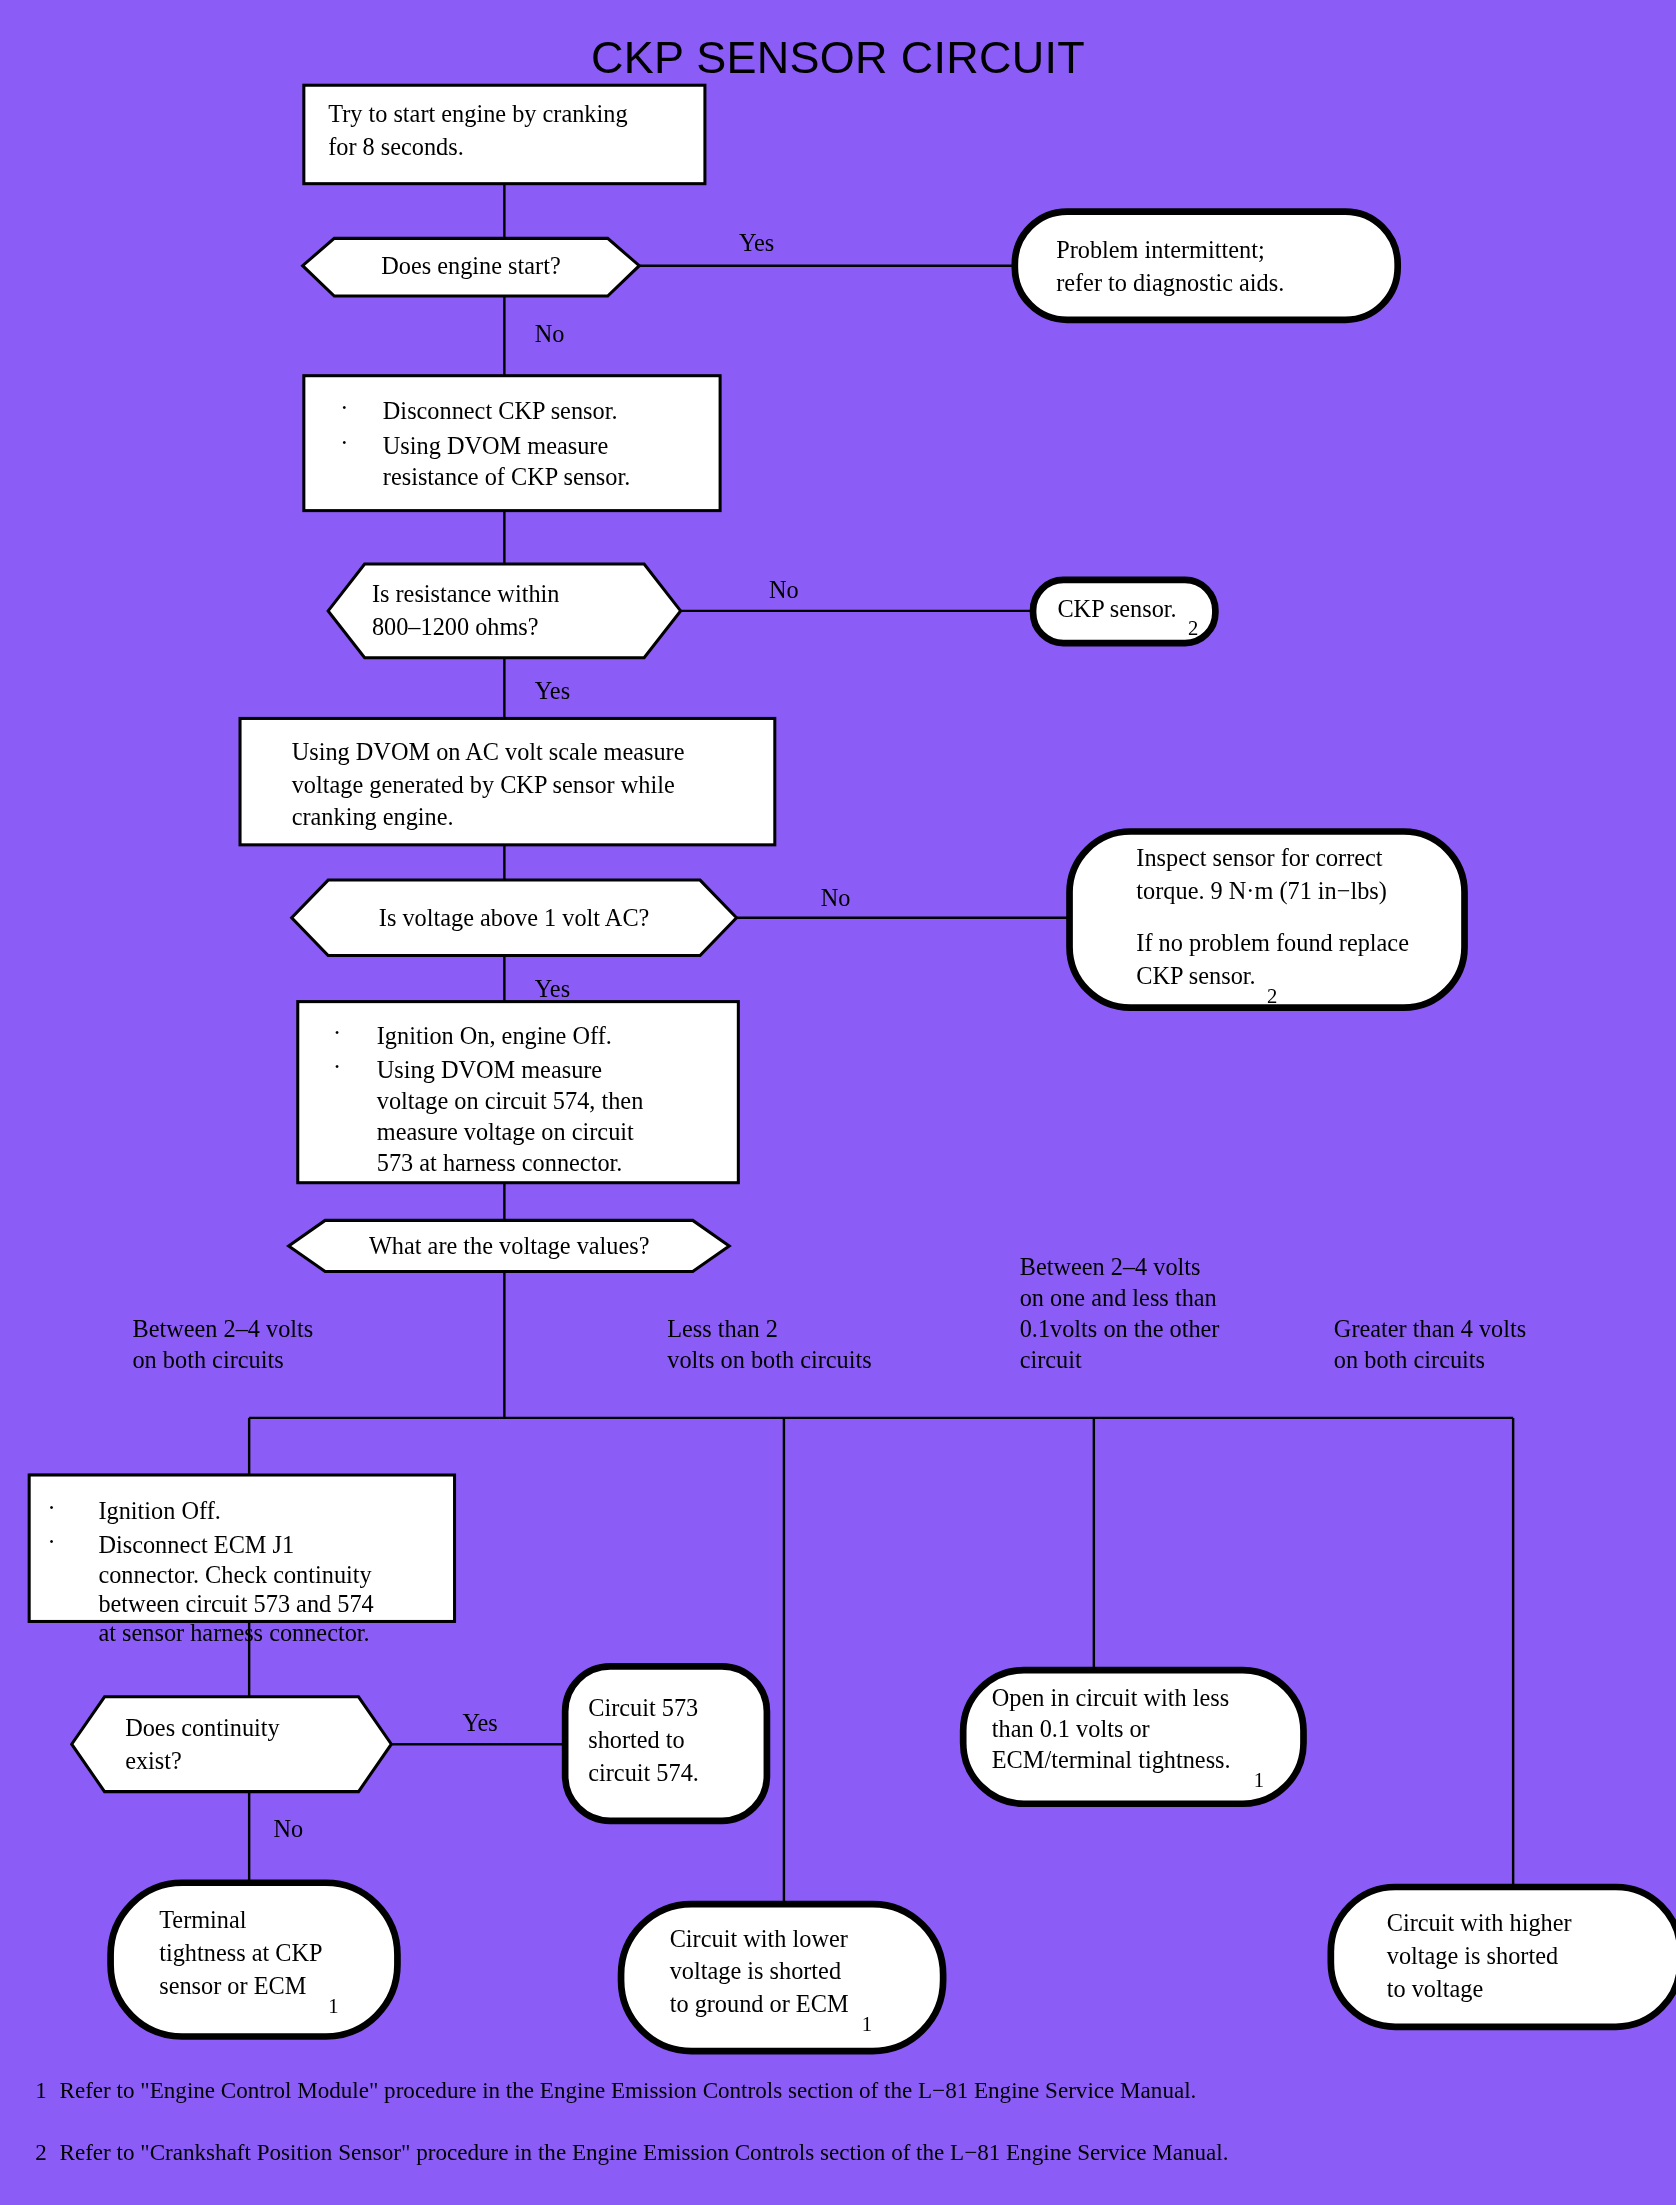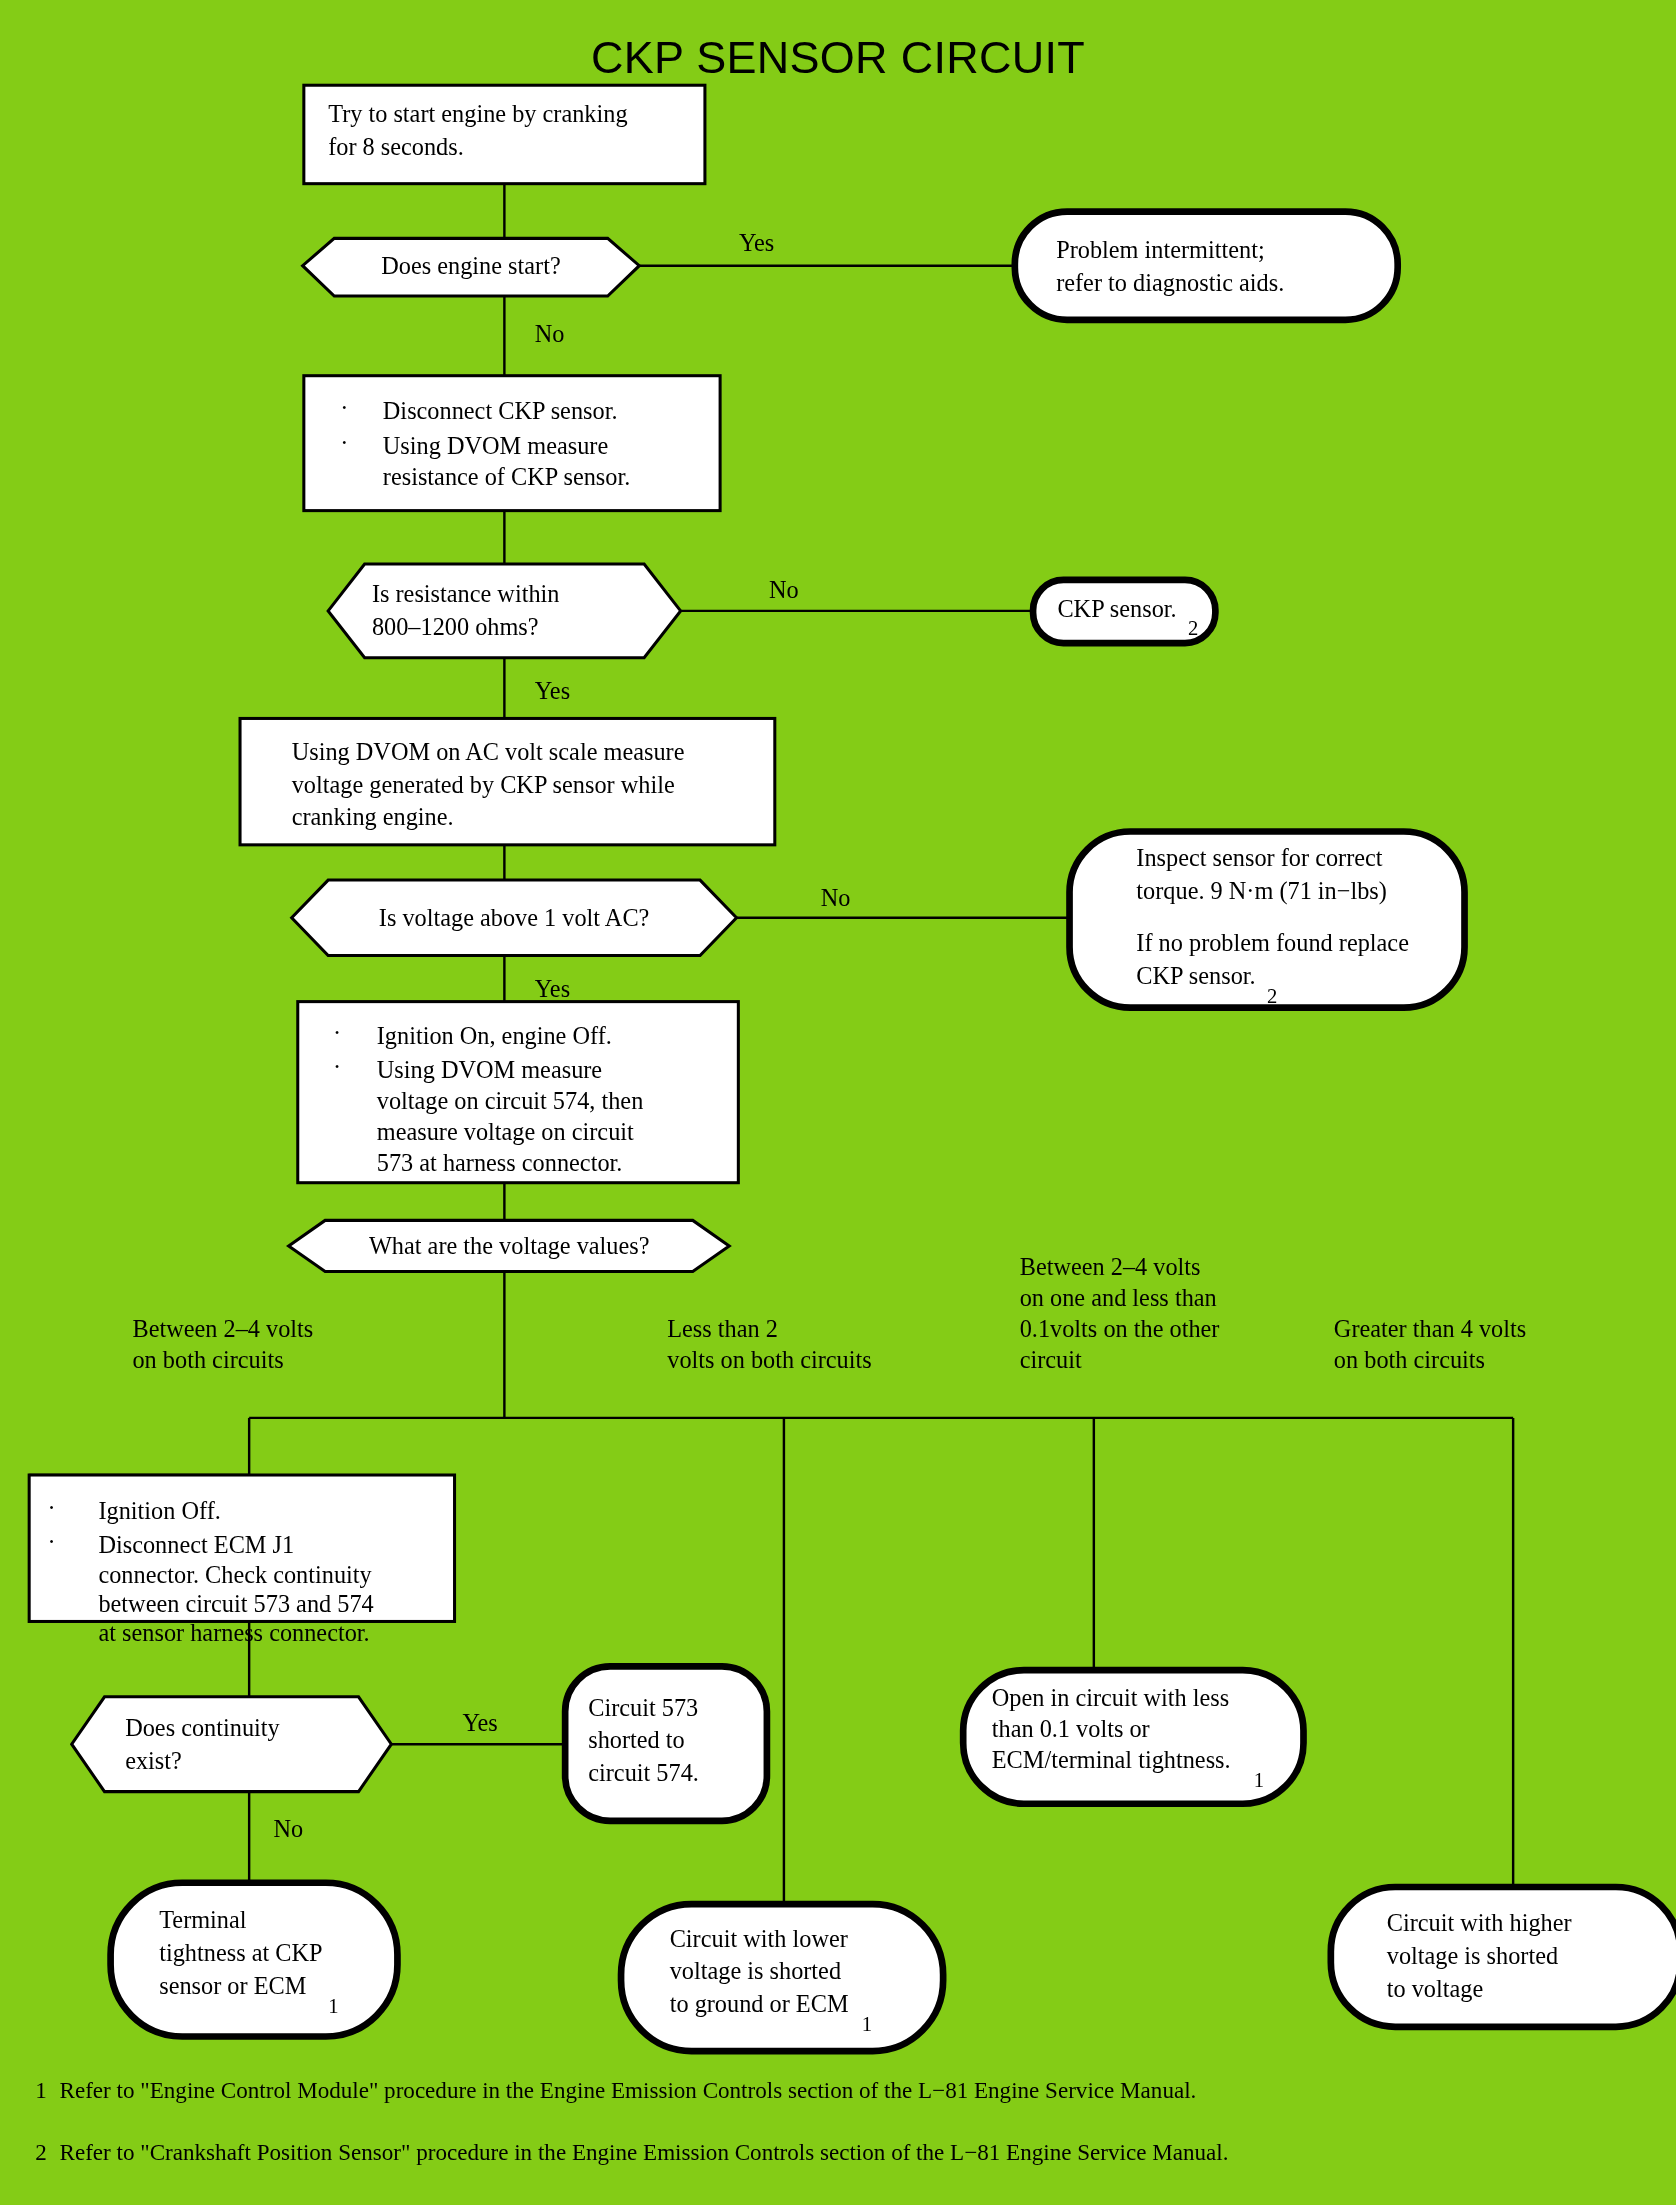--- a/index.html
+++ b/index.html
@@ -5,21 +5,21 @@
 <style>
   html, body {
     margin: 0;
     padding: 0;
     background: #ffffff;
   }
   #page {
     position: relative;
     width: 1676px;
     height: 2205px;
-    background: #84cc16;
+    background: #8b5cf6;
     overflow: hidden;
   }
   svg.diagram {
     position: absolute;
     left: 0;
     top: 0;
     width: 1676px;
     height: 2205px;
     display: block;
   }

